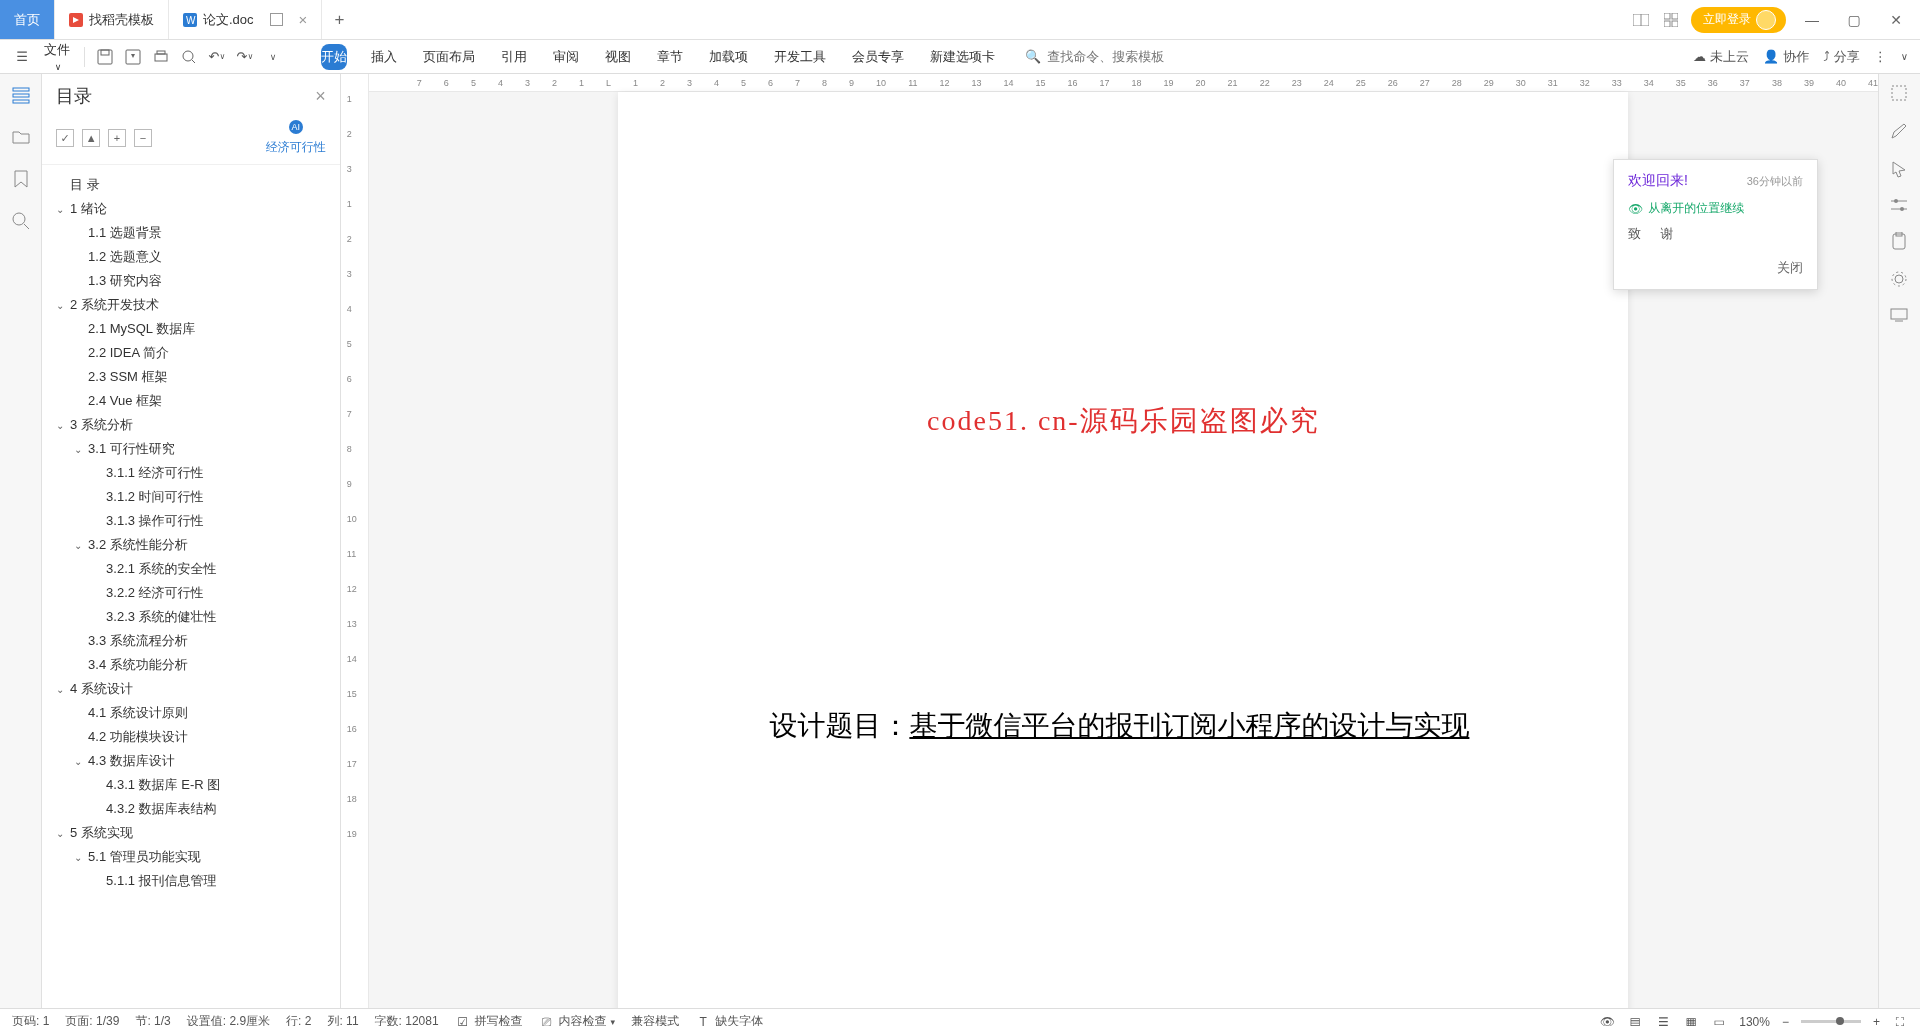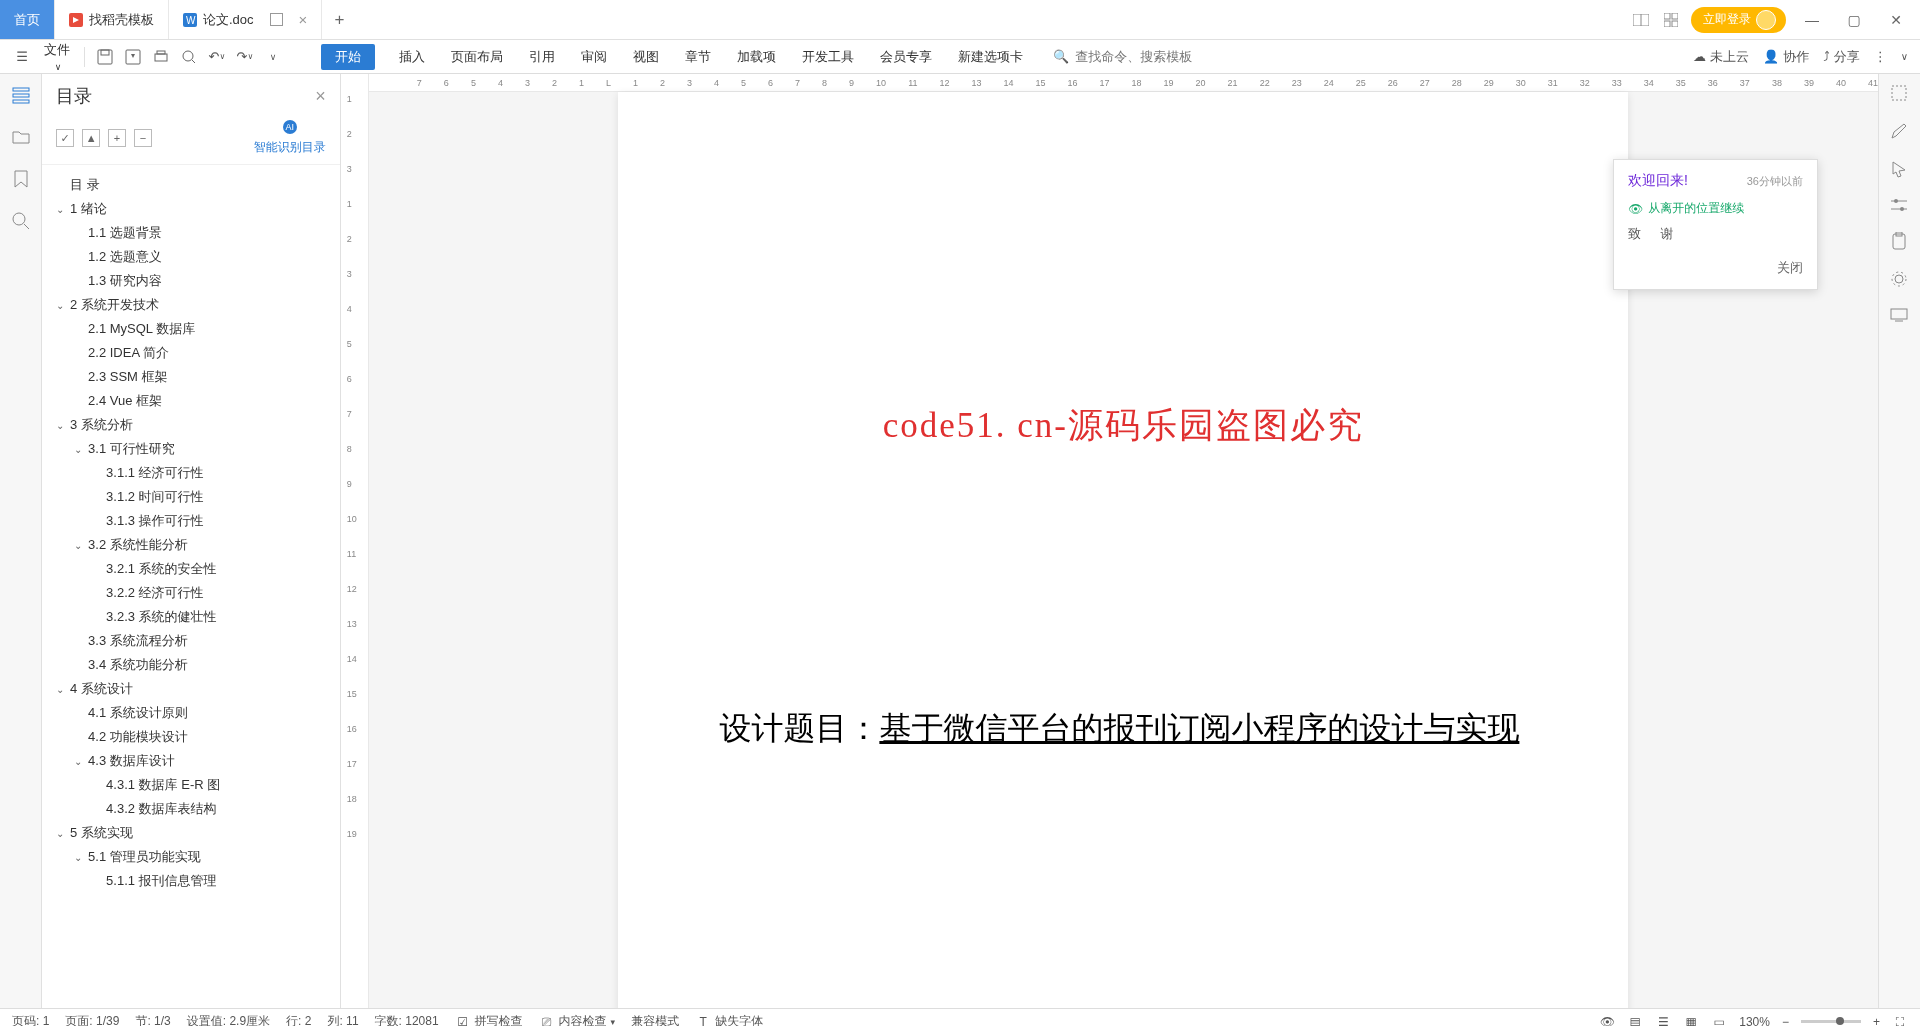--- a/index.html
+++ b/index.html
@@ -20,21 +20,21 @@
 .login-btn .avatar { width: 20px; height: 20px; border-radius: 50%; background: #ffd966; border: 1px solid #fff; }
 .winbtn { width: 32px; height: 28px; display: flex; align-items: center; justify-content: center; color: #666; font-size: 14px; }
 
 
 .toolbar { height: 34px; background: #fff; display: flex; align-items: center; border-bottom: 1px solid #ddd; padding: 0 12px; gap: 8px; }
 .menu-btn { display: flex; align-items: center; gap: 3px; color: #333; padding: 3px 4px; flex-direction: column; }
 .vline { width: 1px; height: 20px; background: #e0e0e0; margin: 0 2px; }
 .ticon2 { width: 20px; height: 20px; display: flex; align-items: center; justify-content: center; color: #555; }
 .ribbon-tabs { display: flex; gap: 22px; margin-left: 30px; align-items: center; }
 .ribbon-tab { color: #333; padding: 5px 2px; cursor: pointer; }
-.ribbon-tab.active { background: #2b7cd3; color: #fff; padding: 4px 14px; border-radius: 2px; }
+.ribbon-tab.active { background: #2b7cd3; color: #fff; padding: 4px 0; border-radius: 8px; }
 .search-area { display: flex; align-items: center; gap: 6px; color: #999; margin-left: 20px; }
 .search-area input { border: none; outline: none; font-size: 13px; color: #999; width: 140px; }
 .toolbar-right { margin-left: auto; display: flex; align-items: center; gap: 14px; color: #555; }
 .toolbar-right .item { display: flex; align-items: center; gap: 4px; cursor: pointer; }
 
 
 .main { display: flex; height: calc(100% - 32px - 34px - 26px); }
 
 
 .leftrail { width: 45px; background: #f7f7f7; border-right: 1px solid #e0e0e0; display: flex; flex-direction: column; align-items: center; padding-top: 10px; gap: 20px; }
@@ -57,22 +57,22 @@
 .tree-item.l2 { padding-left: 18px; }
 .tree-item.l3 { padding-left: 36px; }
 
 
 .docarea { flex: 1; background: #f5f5f5; display: flex; position: relative; }
 .vruler { width: 28px; background: #fff; border-right: 1px solid #e8e8e8; position: relative; font-size: 9px; color: #888; }
 .vruler .vtick { position: absolute; left: 6px; }
 .doc-scroll { flex: 1; overflow: auto; position: relative; }
 .hruler { height: 18px; background: #fff; border-bottom: 1px solid #e8e8e8; display: flex; align-items: center; padding-left: 48px; gap: 22px; font-size: 9px; color: #888; position: sticky; top: 0; }
 .page { width: 1010px; min-height: 1300px; background: #fff; margin: 0 auto 20px; box-shadow: 0 2px 8px rgba(0,0,0,0.1); padding: 100px 90px; position: relative; }
-.watermark { position: absolute; top: 310px; left: 0; right: 0; text-align: center; color: #e03030; font-size: 35px; font-family: "SimSun", serif; letter-spacing: 2px; }
-.doc-title-row { position: absolute; top: 615px; left: 0; right: 8px; text-align: center; font-size: 32px; color: #000; font-family: "SimSun", serif; }
+.watermark { position: absolute; top: 310px; left: 0; right: 0; text-align: center; color: #e03030; font-size: 28px; font-family: "SimSun", serif; letter-spacing: 2px; }
+.doc-title-row { position: absolute; top: 615px; left: 0; right: 8px; text-align: center; font-size: 28px; color: #000; font-family: "SimSun", serif; }
 .doc-title-underline { text-decoration: underline; }
 
 
 .welcome-popup { position: absolute; top: 85px; right: 60px; width: 205px; background: #fff; border: 1px solid #ddd; box-shadow: 0 2px 10px rgba(0,0,0,0.15); padding: 12px 14px; z-index: 10; }
 .welcome-popup .wp-header { display: flex; justify-content: space-between; align-items: center; margin-bottom: 10px; }
 .welcome-popup .wp-title { font-size: 14px; color: #6d28d9; }
 .welcome-popup .wp-time { font-size: 11px; color: #999; }
 .welcome-popup .wp-link { color: #17a86b; font-size: 12px; display: flex; align-items: center; gap: 5px; margin-bottom: 8px; cursor: pointer; }
 .welcome-popup .wp-link .eye { color: #17a86b; }
 .welcome-popup .wp-text { color: #555; font-size: 13px; margin-bottom: 16px; letter-spacing: 8px; }
@@ -246,21 +246,21 @@
       <span class="outline-title">目录</span>
       <span class="outline-close">×</span>
     </div>
     <div class="outline-toolbar">
       <span class="ot-icon">✓</span>
       <span class="ot-icon">▲</span>
       <span class="ot-icon">+</span>
       <span class="ot-icon">−</span>
       <div class="ot-ai">
         <span class="dot">AI</span>
-        <span>智能识别目录</span>
+        <span>经济可行性</span>
       </div>
     </div>
     <div class="outline-tree" id="outline-tree">
         <div class="tree-item l1">
           <span class="tree-arrow"></span>
           <span>目  录</span>
         </div>
         <div class="tree-item l1">
           <span class="tree-arrow">⌄</span>
           <span>1  绪论</span>

